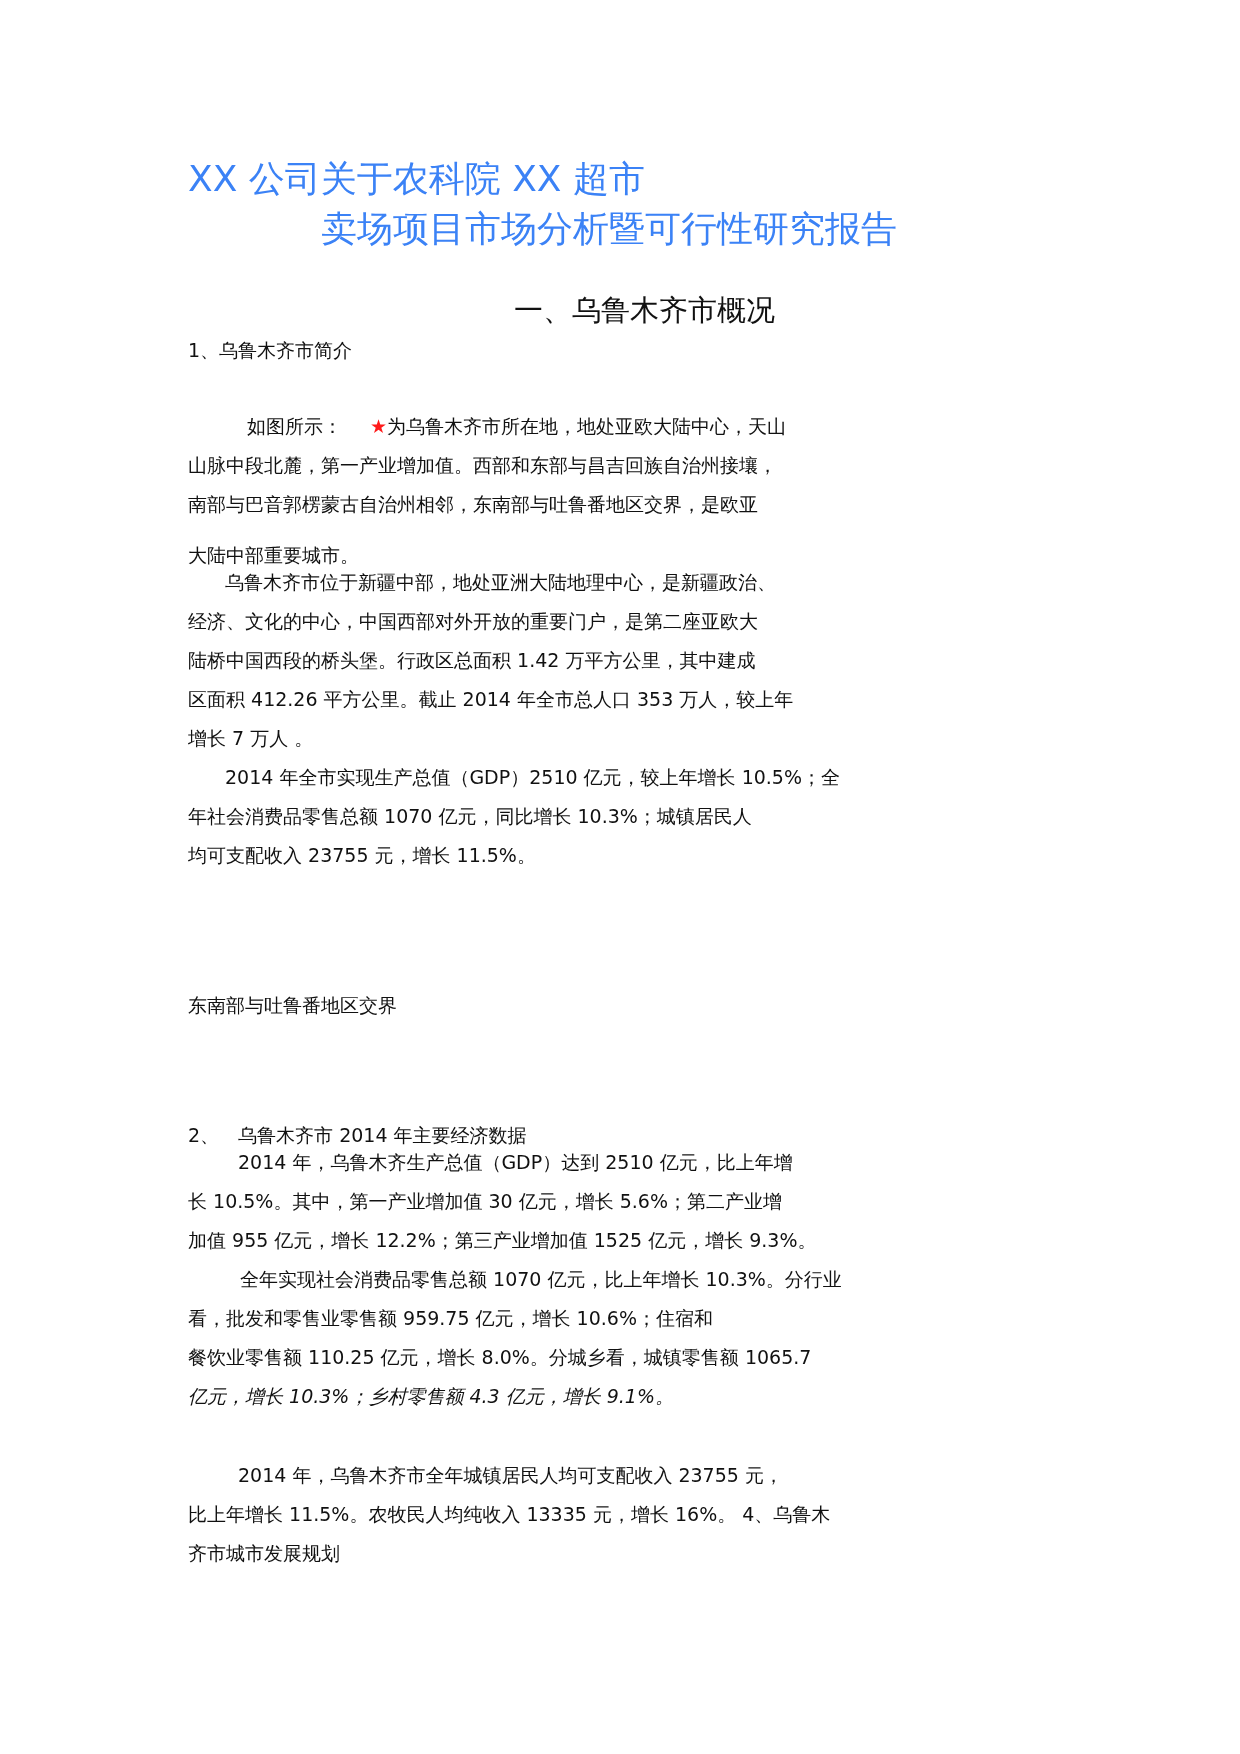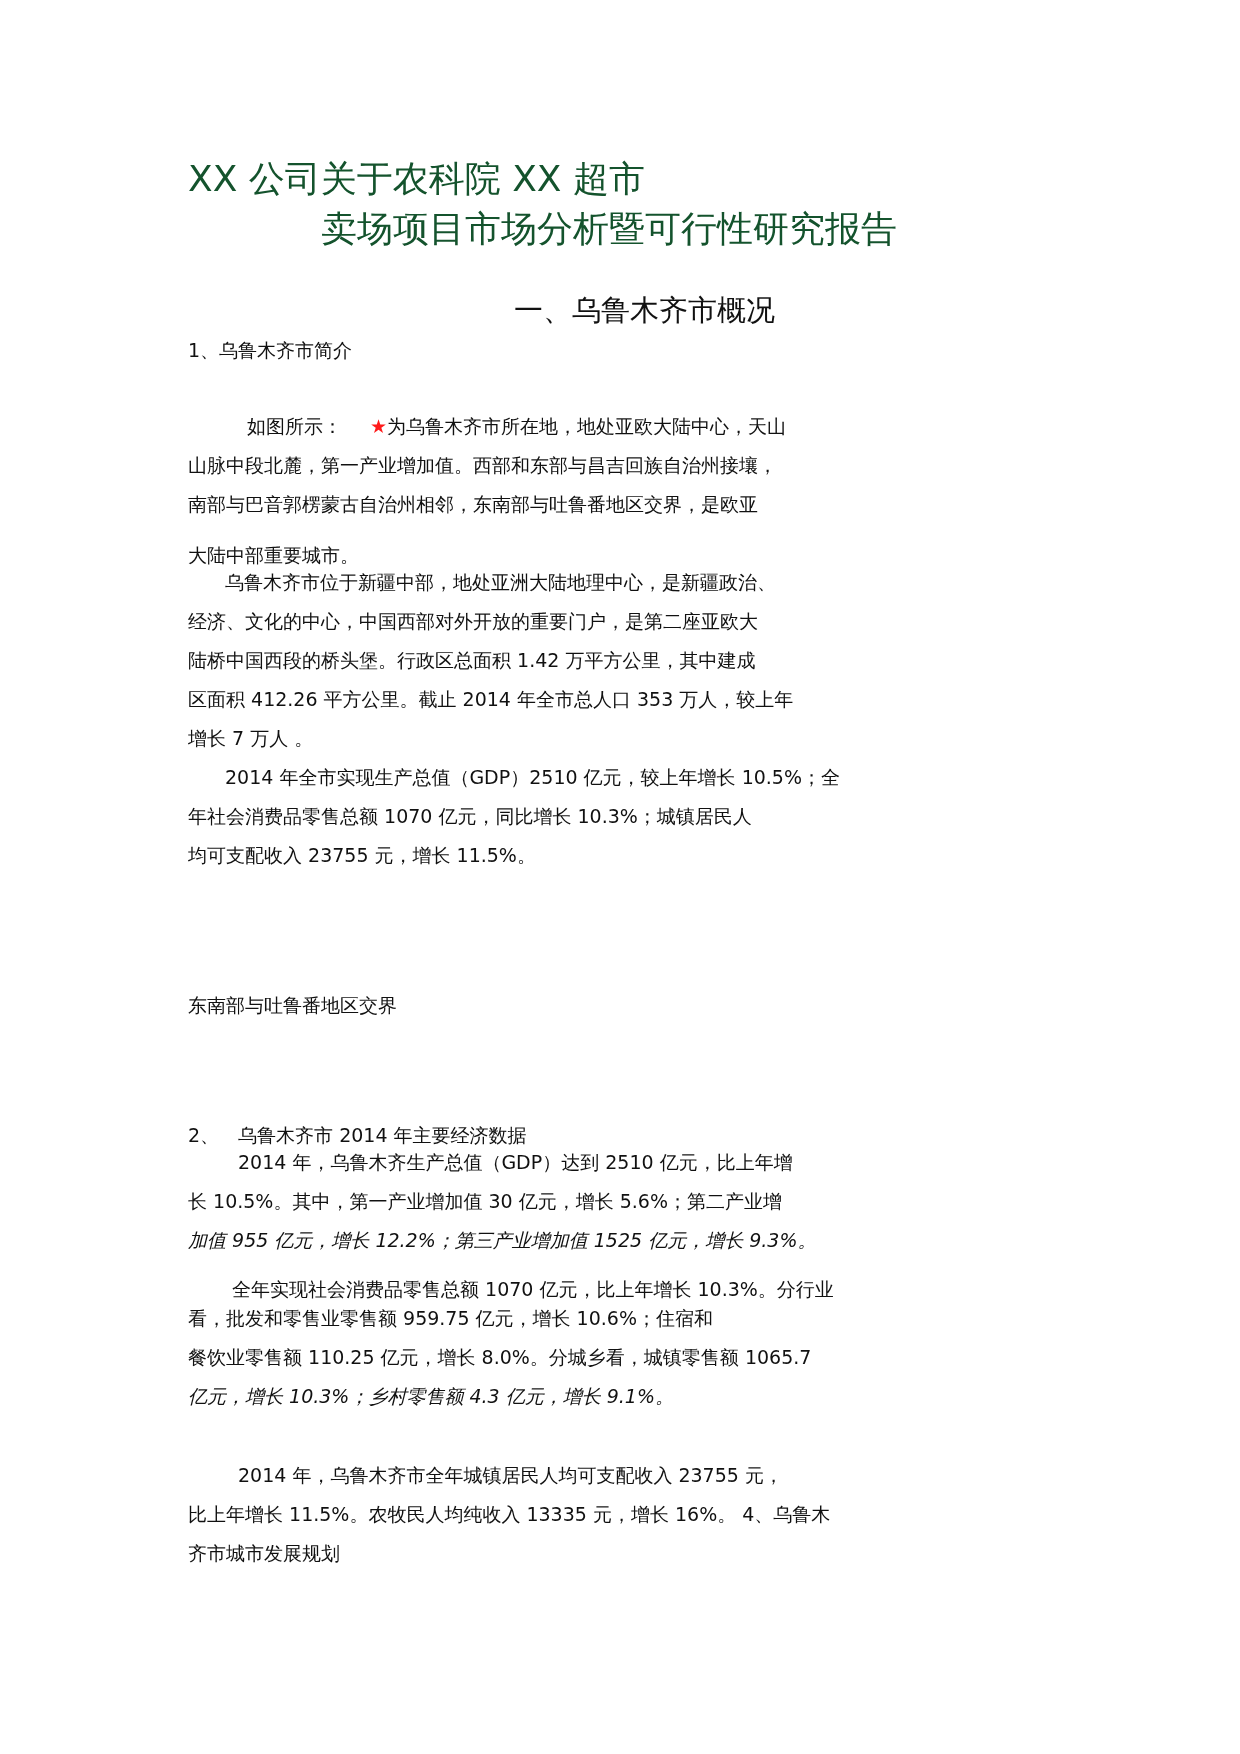--- a/index.html
+++ b/index.html
@@ -1,19 +1,19 @@
 <!DOCTYPE html>
 <html><head>
 <meta charset="utf-8">
 <style>
   html, body { margin: 0; padding: 0; background: #ffffff; }
   body { width: 1240px; height: 1754px; position: relative; overflow: hidden;
          font-family: "DejaVu Sans", "Liberation Sans", sans-serif; color: #111111; }
   .line { position: absolute; white-space: nowrap; font-size: 19px; line-height: 39px; }
-  .title { color: #14532d; font-size: 36px; line-height: 48px; }
+  .title { color: #3b82f6; font-size: 36px; line-height: 48px; }
   .red { color: #ff1a1a; }
 </style>
 </head>
 <body>
 
 <div>
 
   <div class="line title" style="left:188px; top:155px;">XX 公司关于农科院 XX 超市</div>
   <div class="line title" style="left:321px; top:205px;">卖场项目市场分析暨可行性研究报告</div>
 
@@ -36,23 +36,23 @@
   <div class="line" style="left:225px; top:758px;">2014 年全市实现生产总值（GDP）2510 亿元，较上年增长 10.5%；全</div>
   <div class="line" style="left:188px; top:797px;">年社会消费品零售总额 1070 亿元，同比增长 10.3%；城镇居民人</div>
   <div class="line" style="left:188px; top:836px;">均可支配收入 23755 元，增长 11.5%。</div>
 
   <div class="line" style="left:188px; top:986px;">东南部与吐鲁番地区交界</div>
 
   <div class="line" style="left:188px; top:1116px;">2、　乌鲁木齐市 2014 年主要经济数据</div>
 
   <div class="line" style="left:238px; top:1143px;">2014 年，乌鲁木齐生产总值（GDP）达到 2510 亿元，比上年增</div>
   <div class="line" style="left:188px; top:1182px;">长 10.5%。其中，第一产业增加值 30 亿元，增长 5.6%；第二产业增</div>
-  <div class="line" style="left:188px; top:1221px;font-style:italic;">加值 955 亿元，增长 12.2%；第三产业增加值 1525 亿元，增长 9.3%。</div>
+  <div class="line" style="left:188px; top:1221px;">加值 955 亿元，增长 12.2%；第三产业增加值 1525 亿元，增长 9.3%。</div>
 
-  <div class="line" style="left:232px; top:1260px;margin-top:10px;">全年实现社会消费品零售总额 1070 亿元，比上年增长 10.3%。分行业</div>
+  <div class="line" style="left:240px; top:1260px;">全年实现社会消费品零售总额 1070 亿元，比上年增长 10.3%。分行业</div>
   <div class="line" style="left:188px; top:1299px;">看，批发和零售业零售额 959.75 亿元，增长 10.6%；住宿和</div>
   <div class="line" style="left:188px; top:1338px;">餐饮业零售额 110.25 亿元，增长 8.0%。分城乡看，城镇零售额 1065.7</div>
   <div class="line" style="left:188px; top:1377px;font-style:italic;">亿元，增长 10.3%；乡村零售额 4.3 亿元，增长 9.1%。</div>
 
   <div class="line" style="left:238px; top:1456px;">2014 年，乌鲁木齐市全年城镇居民人均可支配收入 23755 元，</div>
   <div class="line" style="left:188px; top:1495px;">比上年增长 11.5%。农牧民人均纯收入 13335 元，增长 16%。 4、乌鲁木</div>
   <div class="line" style="left:188px; top:1534px;">齐市城市发展规划</div>
 
 </div>
 

